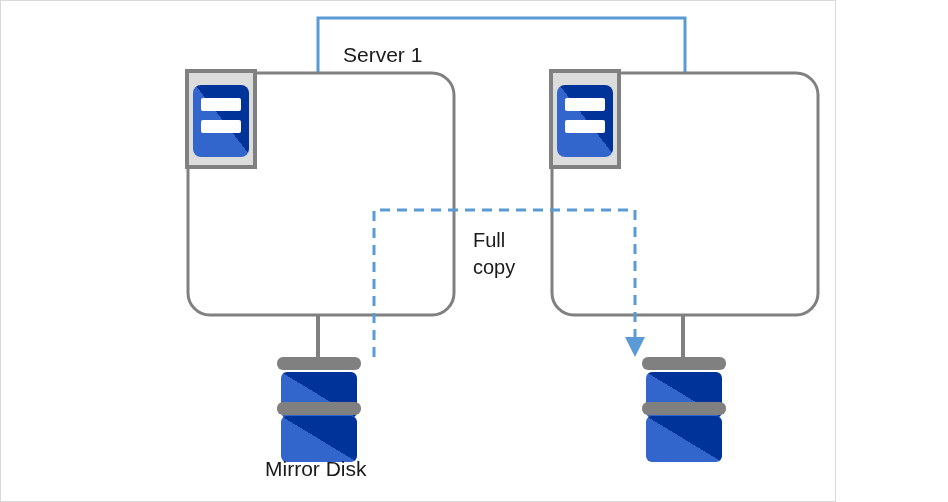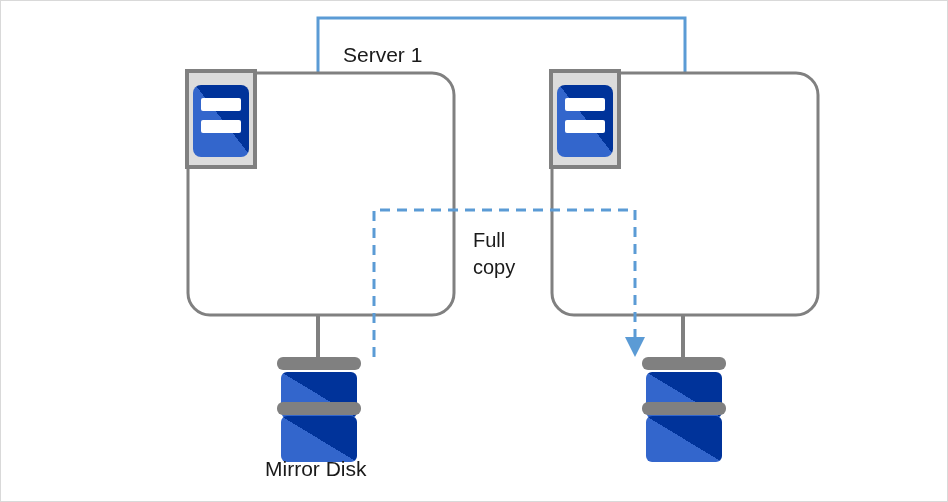--- a/index.html
+++ b/index.html
@@ -6,21 +6,21 @@
   html, body {
     margin: 0;
     padding: 0;
     background: #ffffff;
   }
   body {
     font-family: "Liberation Sans", sans-serif;
   }
   #canvas {
     position: relative;
-    width: 948px;
+    width: 836px;
     height: 502px;
     background: #ffffff;
     box-sizing: border-box;
     border: 1px solid #d9d9d9;
     overflow: hidden;
   }
   #diagram-svg {
     position: absolute;
     left: 0;
     top: 0;

